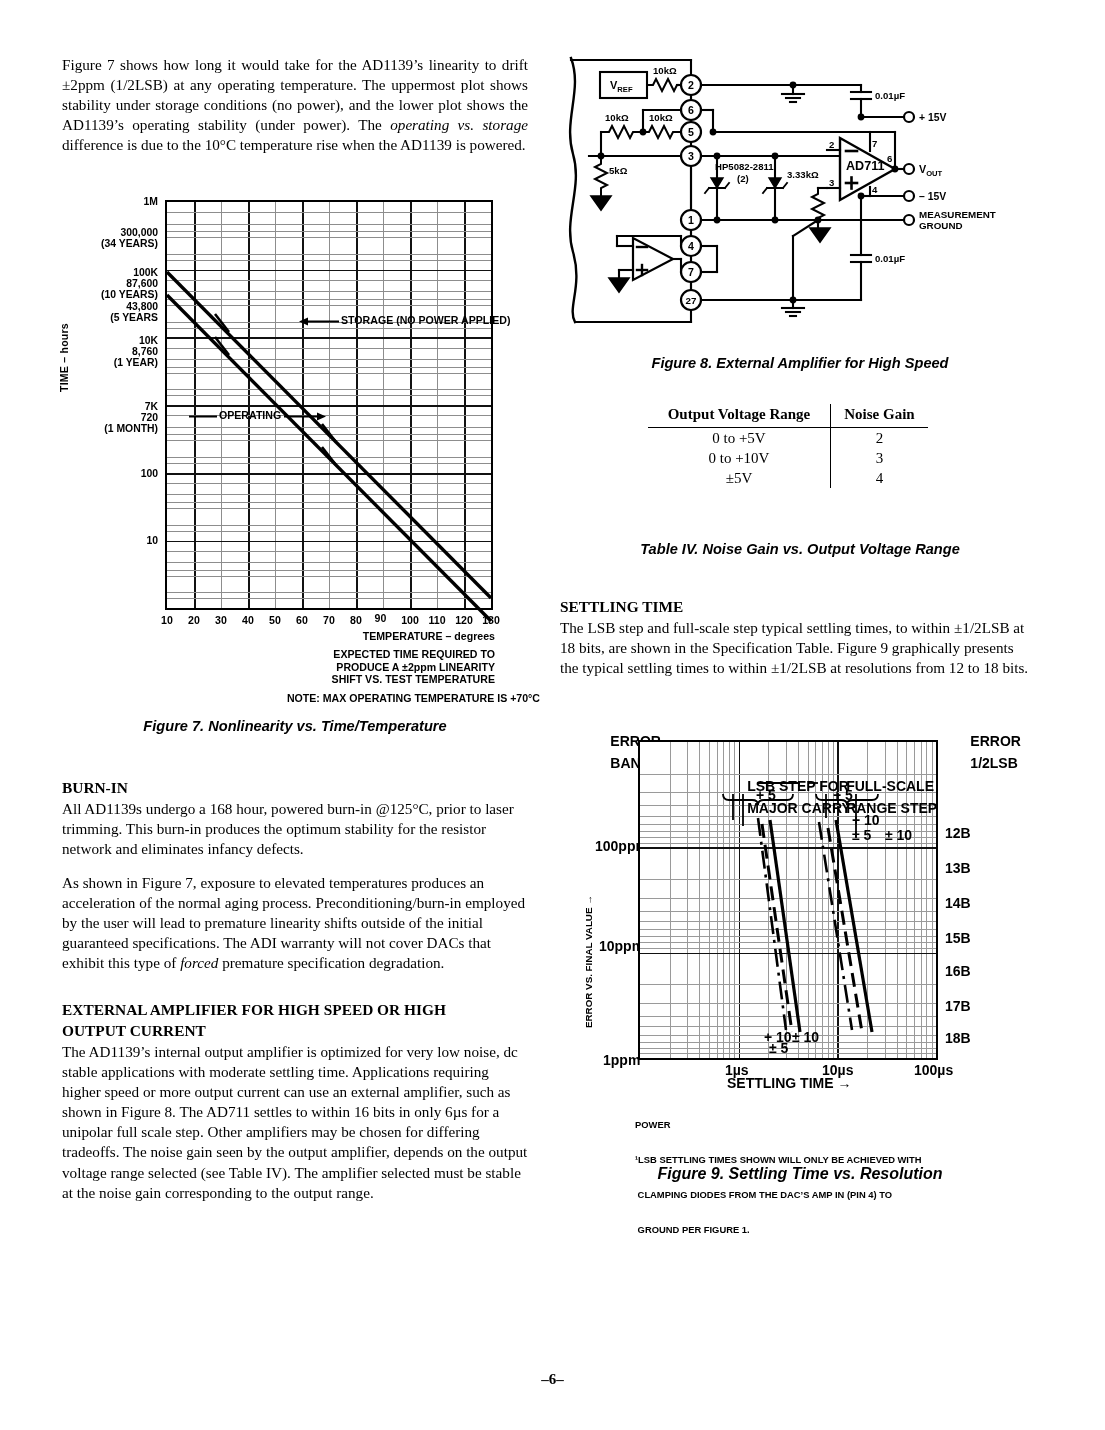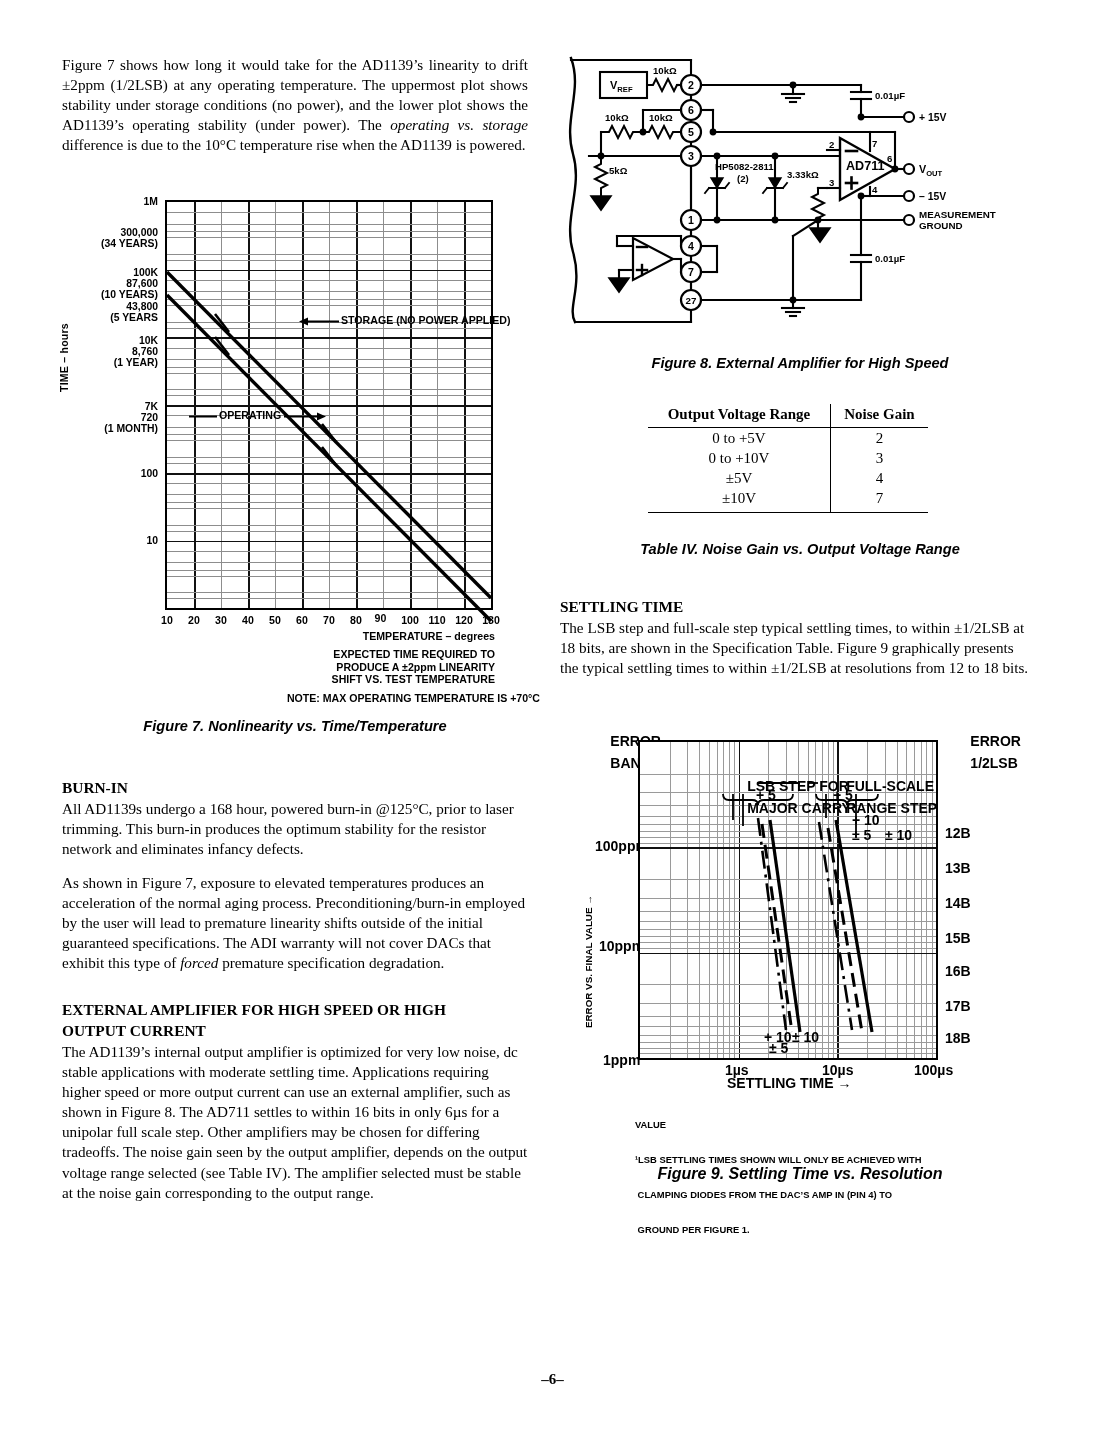--- a/index.html
+++ b/index.html
@@ -425,24 +425,20 @@
         <td class="vline">2</td>
       </tr>
       <tr>
         <td>0 to +10V</td>
         <td class="vline">3</td>
       </tr>
       <tr>
         <td>±5V</td>
         <td class="vline">4</td>
       </tr>
-      <tr class="lastrow">
-        <td>±10V</td>
-        <td class="vline">7</td>
-      </tr>
     </tbody>
       </table>
   </div>
 
   <div class="cap" style="position:absolute;left:565px;top:541px;width:470px;">Table IV.  Noise Gain vs. Output Voltage Range</div>
 
   <div class="col" style="left:560px; top:597px; width:470px;">
     <h3 class="head">SETTLING TIME</h3>
     <p class="body">The LSB step and full-scale step typical settling times, to within ±1/2LSB at 18 bits, are shown in the Specification Table. Figure 9 graphically presents the typical settling times to within ±1/2LSB at resolutions from 12 to 18 bits.</p>
   </div>
@@ -580,21 +576,21 @@
       <div class="f9t" style="left:129px;top:301px;">± 5</div>
     </div>
 
     <div class="f9t" style="left:150px;top:337px;">1µs</div>
     <div class="f9t" style="left:247px;top:337px;">10µs</div>
     <div class="f9t" style="left:339px;top:337px;">100µs</div>
 
     <div class="f9t" style="left:152px;top:350px;">SETTLING TIME →</div>
 
     <div class="f9note" style="left:60px;top:368px;">
-      <div>VALUE</div>
+      <div>POWER</div>
       <div>¹LSB SETTLING TIMES SHOWN WILL ONLY BE ACHIEVED WITH</div>
       <div> CLAMPING DIODES FROM THE DAC’S AMP IN (PIN 4) TO</div>
       <div> GROUND PER FIGURE 1.</div>
     </div>
   </div>
 
   <div class="cap" style="position:absolute;left:565px;top:1165px;width:470px;font-size:16px;">Figure 9.  Settling Time vs. Resolution</div>
 
   <div id="pagenum">–6–</div>
 </div>

